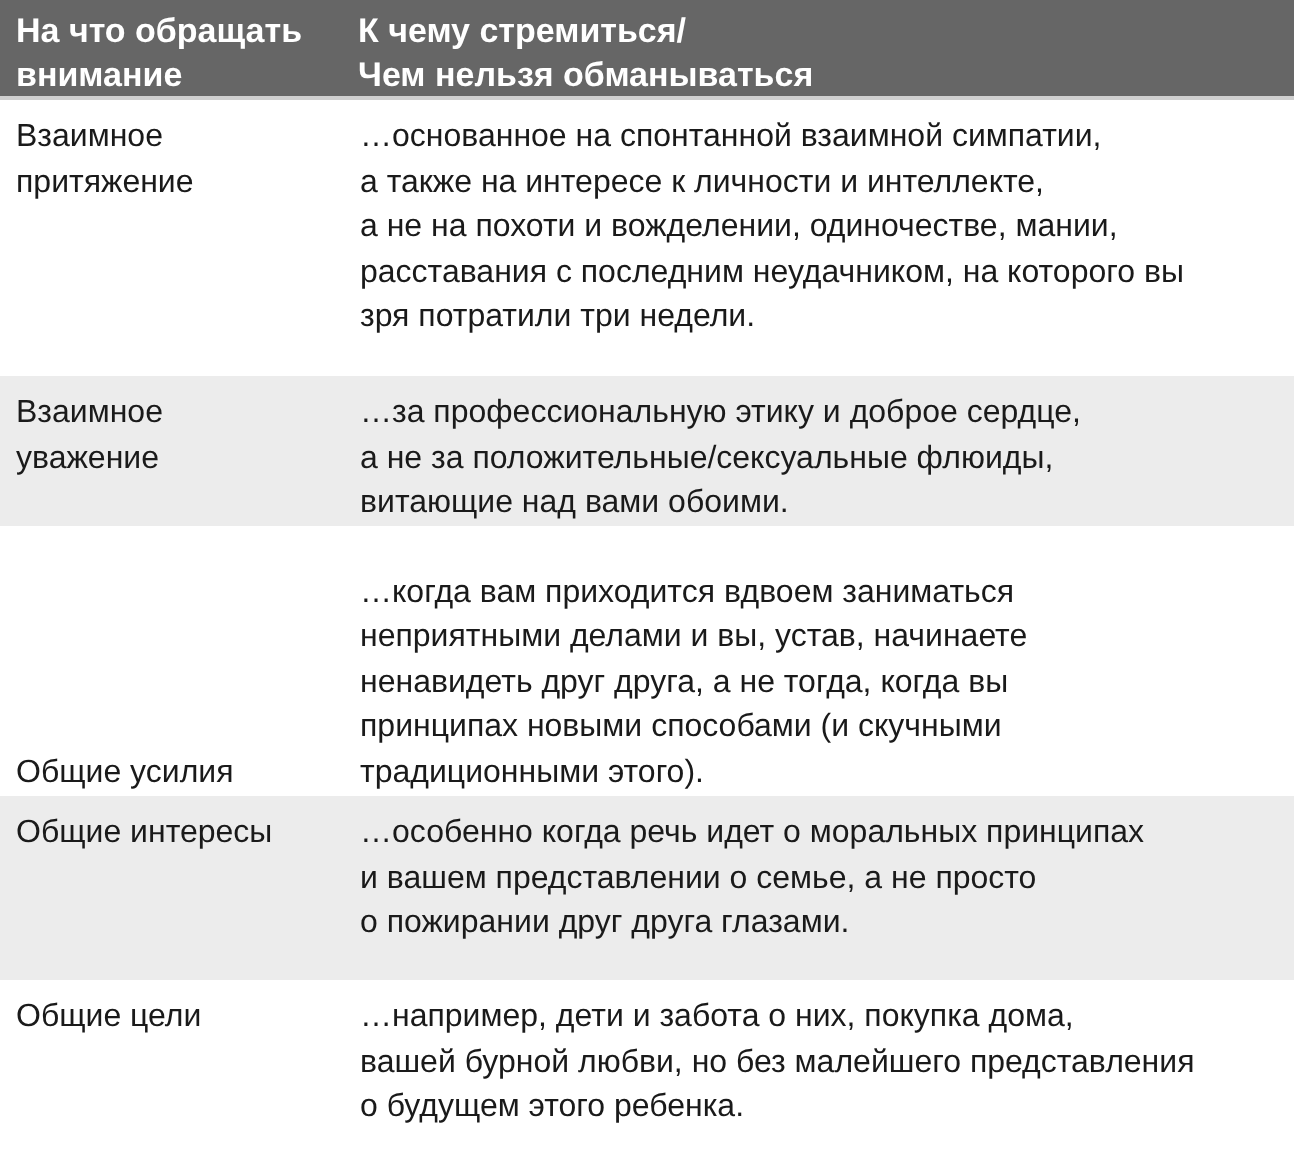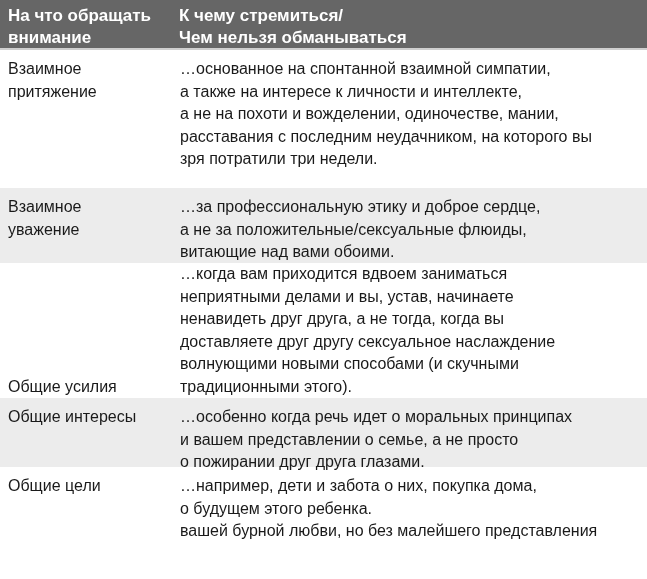--- a/index.html
+++ b/index.html
@@ -14,21 +14,21 @@
     .col1 { width: 145px; padding-left: 8px; box-sizing: border-box; flex: none; }
     .col2 { flex: 1; padding-left: 35px; box-sizing: border-box; }
     .header .col2 { padding-left: 34px; }
     .row { display: flex; font-size: 16px; line-height: 22.5px; box-sizing: border-box; padding-top: 8px; }
     .row .col1 { padding-left: 8px; }
     .row .col2 { padding-left: 35px; }
     .row.alt { background: #ececec; }
     .row.r0 { height: 138px; }
     .row.r1 { height: 75px; }
     .row.r2 { height: 135px; align-items: flex-end; }
-    .row.r3 { height: 69px; }
+    .row.r3 { height: 92px; }
     .row.r4 { height: 125px; }
     .line { display: block; white-space: nowrap; }
     .footer { height: 5px; background: #666666; }
   </style>
 </head>
 <body>
 
 <div class="table">
   <div class="header">
     <div class="col1">
@@ -68,22 +68,21 @@
   </div>
 
   <div class="row r2">
     <div class="col1">
       <span class="line">Общие усилия</span>
     </div>
     <div class="col2">
       <span class="line">…когда вам приходится вдвоем заниматься</span>
       <span class="line">неприятными делами и вы, устав, начинаете</span>
       <span class="line">ненавидеть друг друга, а не тогда, когда вы</span>
-      <span class="line">доставляете друг другу сексуальное наслаждение</span>
-      <span class="line">волнующими новыми способами (и скучными</span>
+      <span class="line">принципах новыми способами (и скучными</span>
       <span class="line">традиционными этого).</span>
     </div>
   </div>
 
   <div class="row r3 alt">
     <div class="col1">
       <span class="line">Общие интересы</span>
     </div>
     <div class="col2">
       <span class="line">…особенно когда речь идет о моральных принципах</span>
@@ -91,19 +90,19 @@
       <span class="line">о пожирании друг друга глазами.</span>
     </div>
   </div>
 
   <div class="row r4">
     <div class="col1">
       <span class="line">Общие цели</span>
     </div>
     <div class="col2">
       <span class="line">…например, дети и забота о них, покупка дома,</span>
+      <span class="line">вашей бурной любви, но без малейшего представления</span>
       <span class="line">о будущем этого ребенка.</span>
-      <span class="line">вашей бурной любви, но без малейшего представления</span>
     </div>
   </div>
 
   <div class="footer"></div>
 </div>
 
 </body></html>

